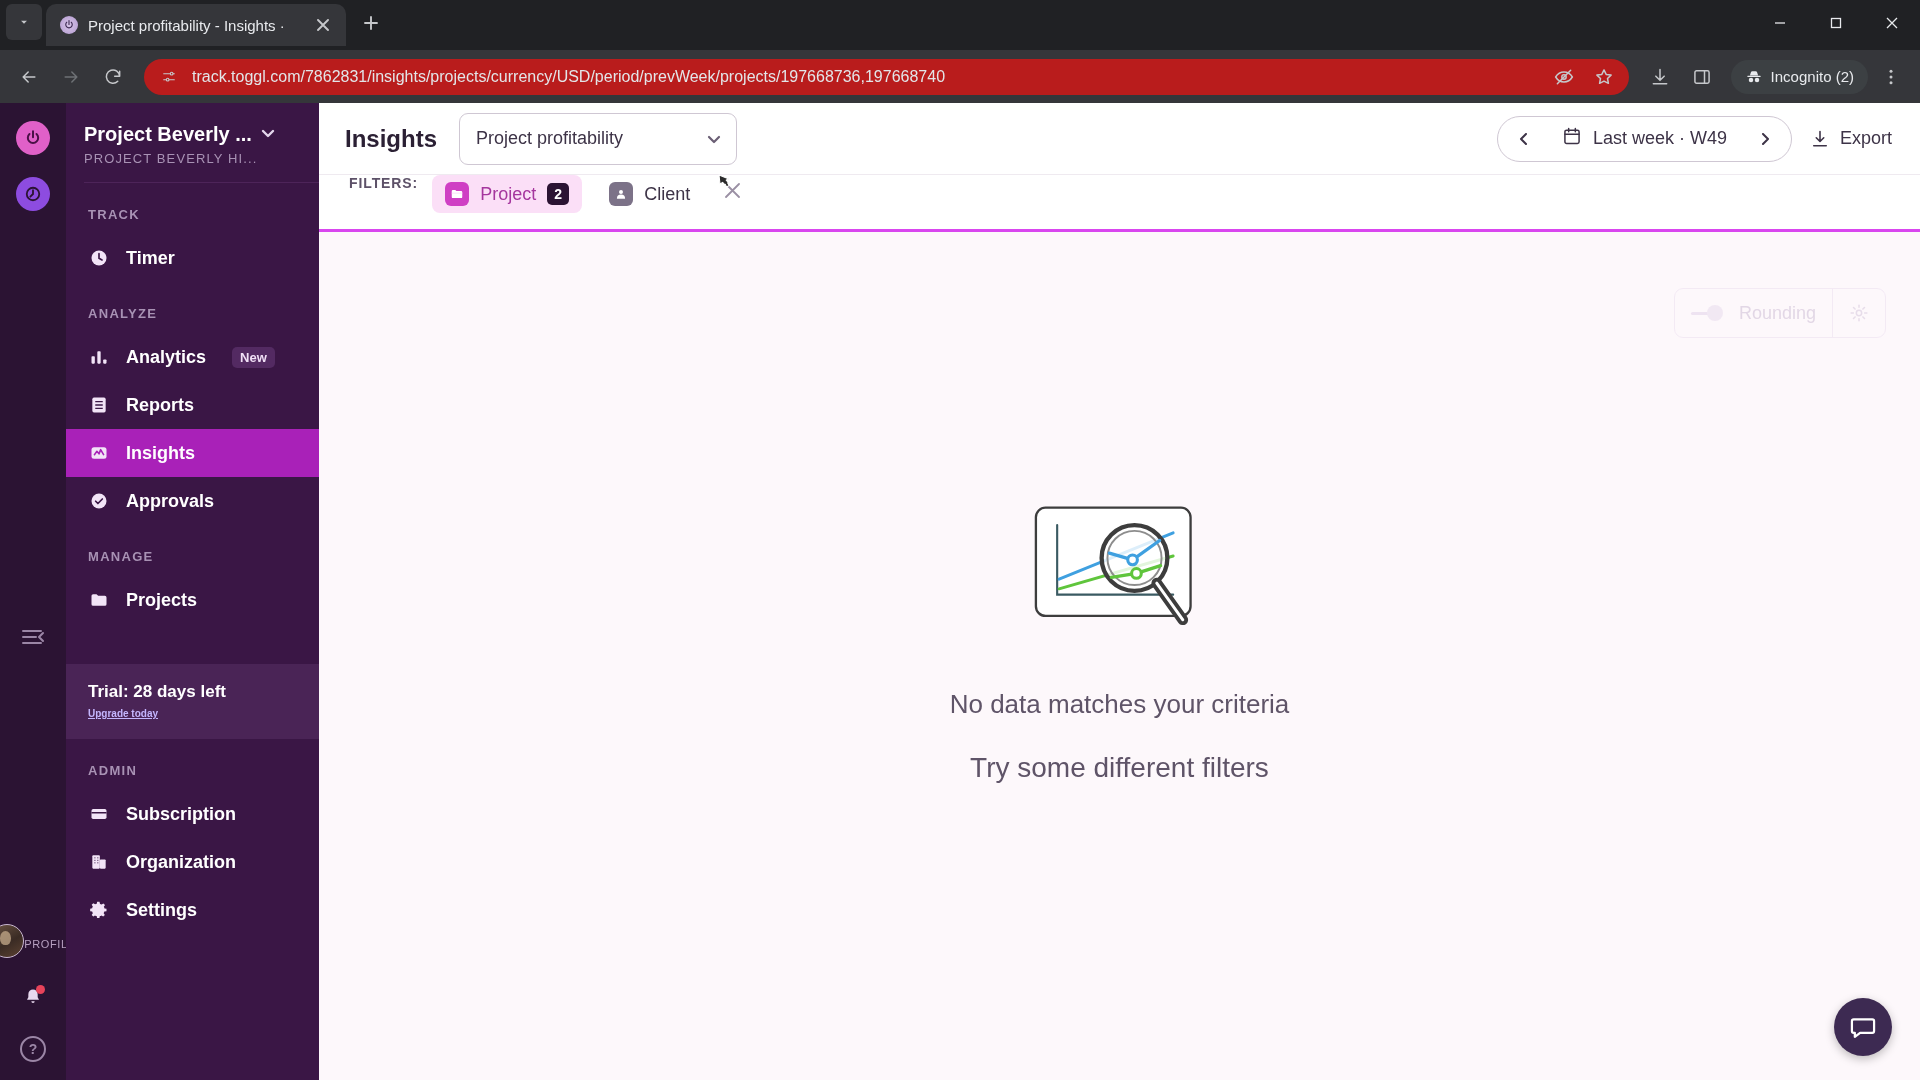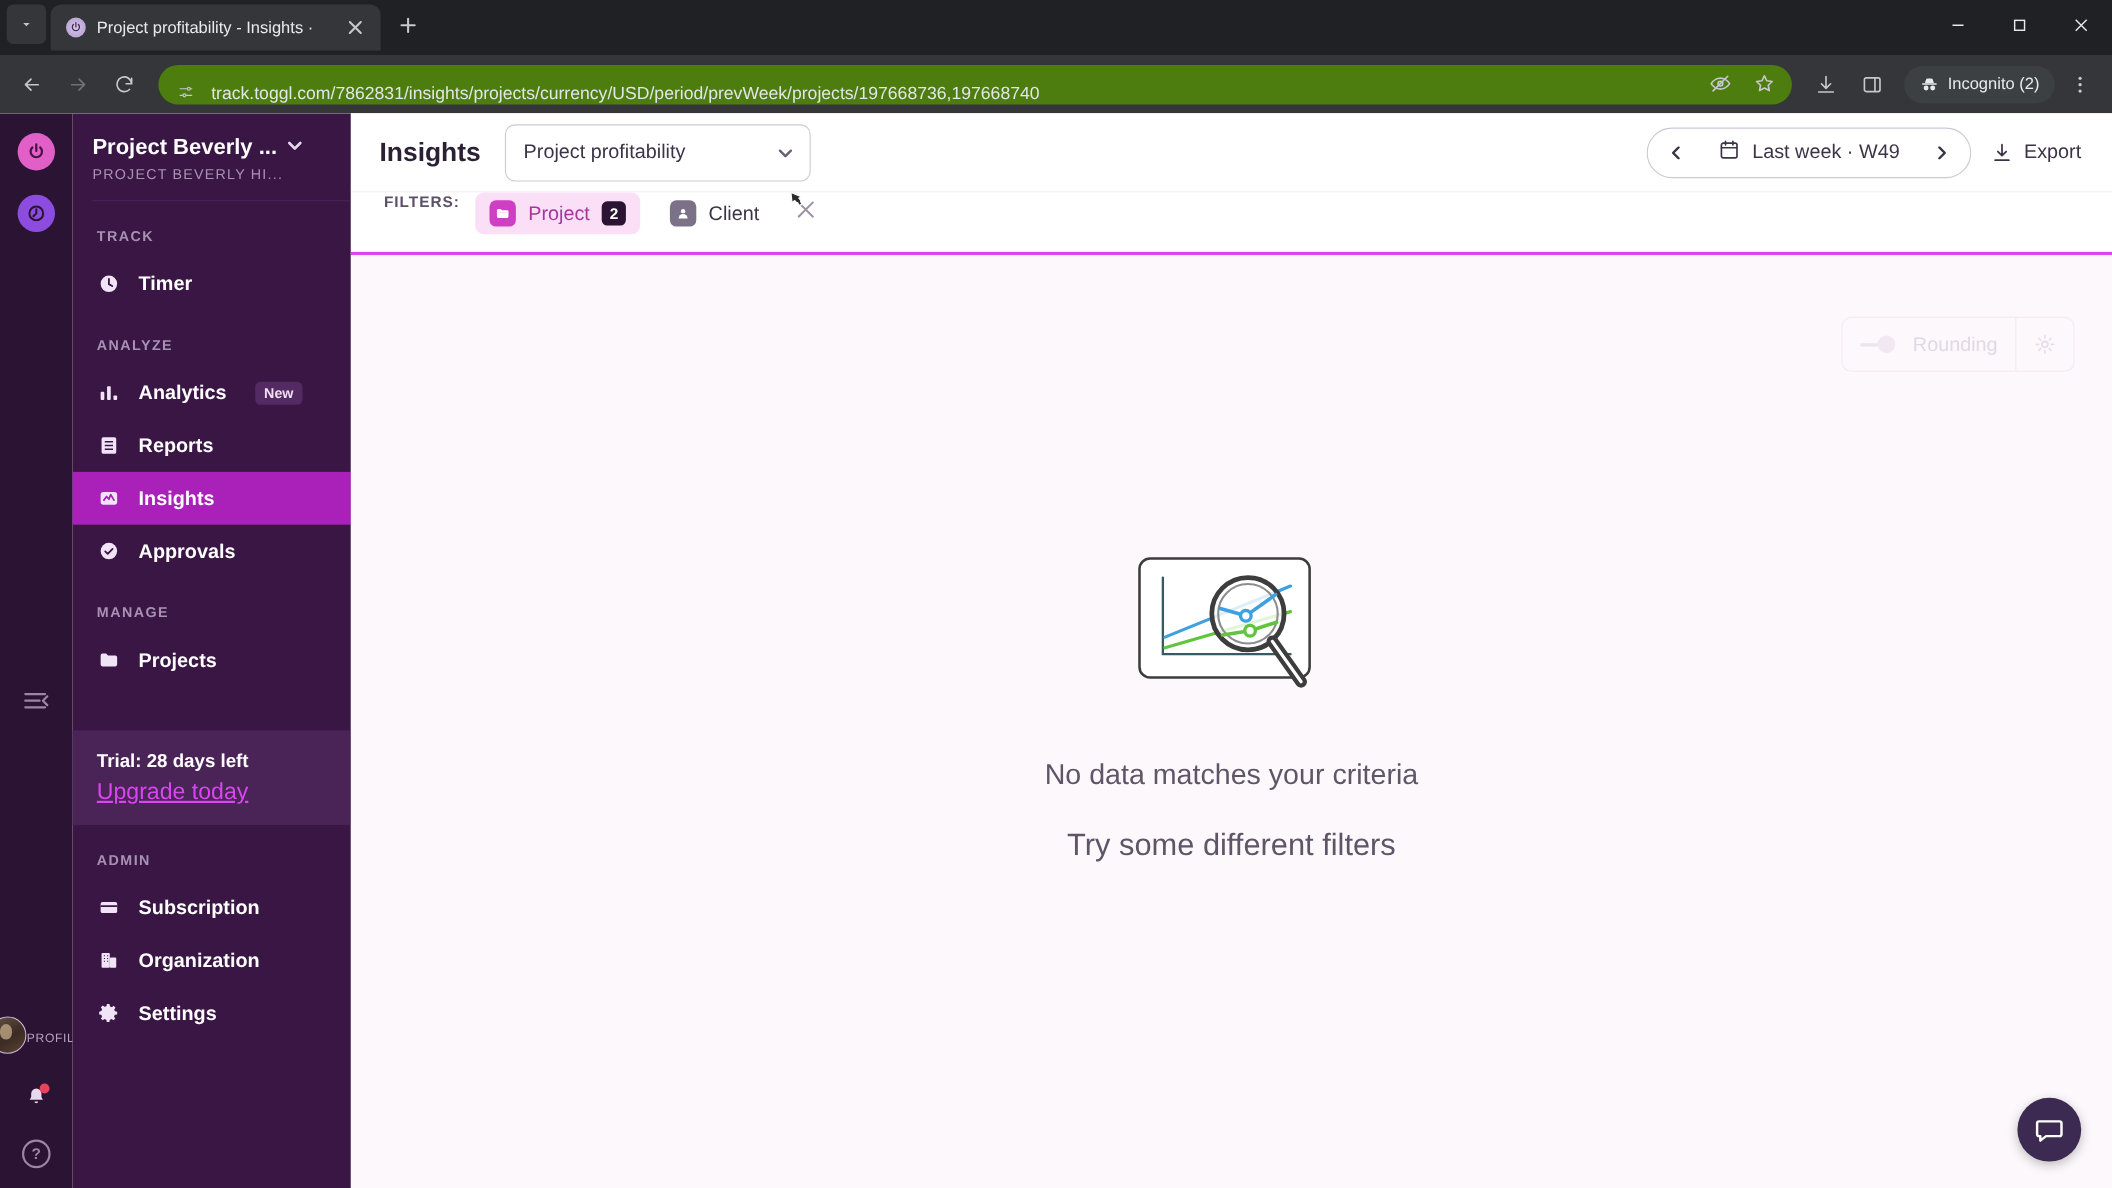--- a/index.html
+++ b/index.html
@@ -58,22 +58,22 @@
     padding: 0 10px; gap: 4px;
   }
   .tb-icon {
     width:38px;height:38px;border-radius:50%;
     display:flex;align-items:center;justify-content:center;cursor:pointer;flex:0 0 auto;
   }
   .tb-icon svg { stroke:#c6c8cb; fill:none; stroke-width:1.8; width:20px;height:20px;}
   .tb-icon.disabled svg { stroke:#6e7175; }
 
   .omnibox {
-    flex:1; height:36px; background:#4d7c0f; border-radius:18px;
-    display:flex; align-items:flex-end; padding: 0 6px 0 14px; margin: 0 8px;
+    flex:1; height:36px; background:#b91c1c; border-radius:18px;
+    display:flex; align-items:center; padding: 0 6px 0 14px; margin: 0 8px;
     min-width:0;
   }
   .omni-lead { width:22px;height:22px;display:flex;align-items:center;justify-content:center;margin-right:12px;flex:0 0 auto;}
   .omni-lead svg { width:16px;height:16px;stroke:#c6c8cb;stroke-width:1.6;fill:none;}
   .omni-url {
     color:#e3e5e8; font-size:16px; white-space:nowrap; overflow:hidden;
     text-overflow:ellipsis; flex:1;
   }
   .omni-right { display:flex; align-items:center; gap:2px; flex:0 0 auto; }
 
@@ -151,21 +151,21 @@
   .nav-item .ni svg { width:20px;height:20px;fill:#f2e4f7; }
   .badge-new {
     background:#532a62; color:#f0dff6; font-size:13px; font-weight:700;
     border-radius:5px; padding:3px 8px; margin-left:10px;
   }
 
   .trial-box {
     margin: 40px 0 0 0; background:#4a2456; padding: 18px 0 18px 22px;
   }
   .trial-t { color:#fff; font-size:17px; font-weight:700; }
-  .trial-link { color:#d946ef; font-size:21px; font-weight:400; text-decoration:underline; display:inline-block; margin-top:6px; cursor:pointer;}
+  .trial-link { color:#c4b5fd; font-size:10px; font-weight:700; text-decoration:underline; display:inline-block; margin-top:6px; cursor:pointer;}
 
   
   .main { flex:1; display:flex; flex-direction:column; background:#fdf9fc; min-width:0; position:relative;}
   .main-head {
     height:72px; background:#fff; display:flex; align-items:center;
     padding: 0 28px 0 26px; border-bottom:1px solid #efeaf0; gap:22px;
   }
   .page-title { font-size:24px; font-weight:700; color:#2b2034; }
   .select {
     width:278px; height:52px; border:1px solid #cfc7d3; border-radius:9px;

